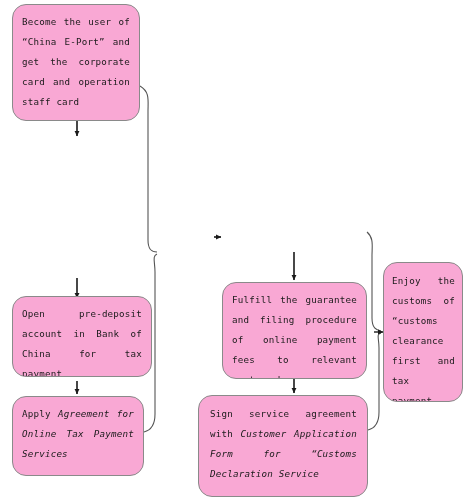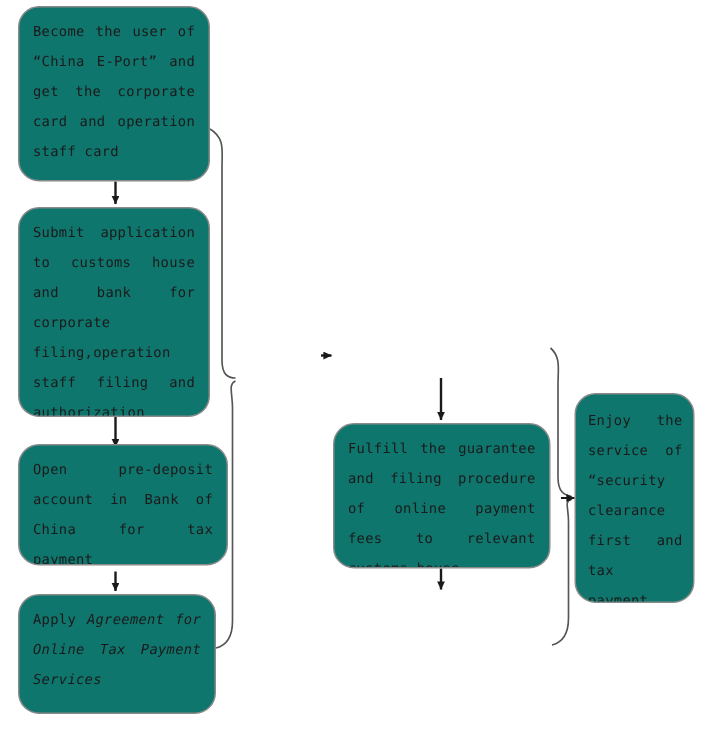--- a/index.html
+++ b/index.html
@@ -21,21 +21,21 @@
     top: 0;
     width: 471px;
     height: 500px;
     pointer-events: none;
   }
   .node {
     position: absolute;
     box-sizing: border-box;
     border: 1px solid #8a8a8a;
     border-radius: 14px;
-    background: #0f766e;
+    background: #f9a8d4;
     color: #1a1a1a;
     font-family: "DejaVu Sans Mono", "Liberation Mono", monospace;
     font-size: 9.2px;
     line-height: 20px;
     letter-spacing: 0.2px;
     text-align: justify;
     text-justify: inter-word;
     padding: 7px 9px 5px 9px;
     overflow: hidden;
   }
@@ -97,36 +97,36 @@
 
     <path d="M368,430 C376,428 379,422 379,412 L379,348 C379,338 376,334 381,333" fill="none" stroke="#555555" stroke-width="1.1"></path>
 
     <line x1="374" y1="332" x2="383" y2="332" stroke="#1a1a1a" stroke-width="1.4" marker-end="url(#arrowhead)"></line>
   </svg>
 
   <div class="node" id="node-become">
     <span class="txt">Become the user of “China E-Port” and get the corporate card and operation staff card</span>
   </div>
 
-  <div class="node" id="node-submit">
-    <span class="txt">Submit application to customs house and bank for corporate filing,operation staff filing and authorization</span>
-  </div>
 
   <div class="node" id="node-predeposit">
     <span class="txt">Open pre-deposit account in Bank of China for tax payment</span>
   </div>
 
   <div class="node italicdoc" id="node-signagree">
     <span class="txt"><span>Apply </span><i>Agreement for Online Tax Payment Services</i></span>
   </div>
 
 
 
   <div class="node" id="node-fulfill">
     <span class="txt">Fulfill the guarantee and filing procedure of online payment fees to relevant customs house</span>
   </div>
 
+  <div class="node italicdoc" id="node-signservice">
+    <span class="txt"><span>Sign service agreement with </span><i>Customer Application Form for “Customs Declaration Service</i></span>
+  </div>
 
   <div class="node" id="node-enjoy">
-    <span class="txt">Enjoy the service of “security clearance first and tax payment</span>
+    <span class="txt">Enjoy the customs of “customs clearance first and tax payment</span>
   </div>
 
 </div>
 
 </body></html>

